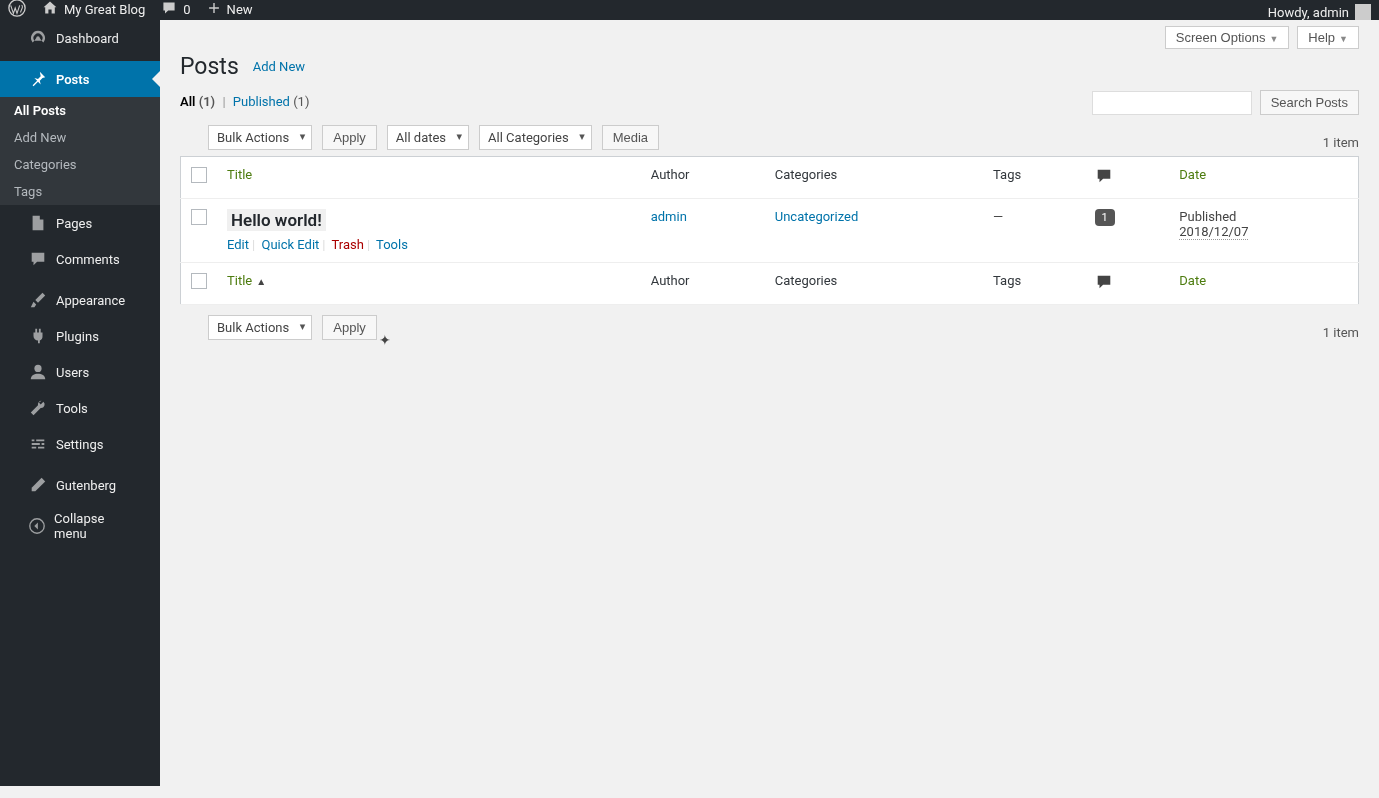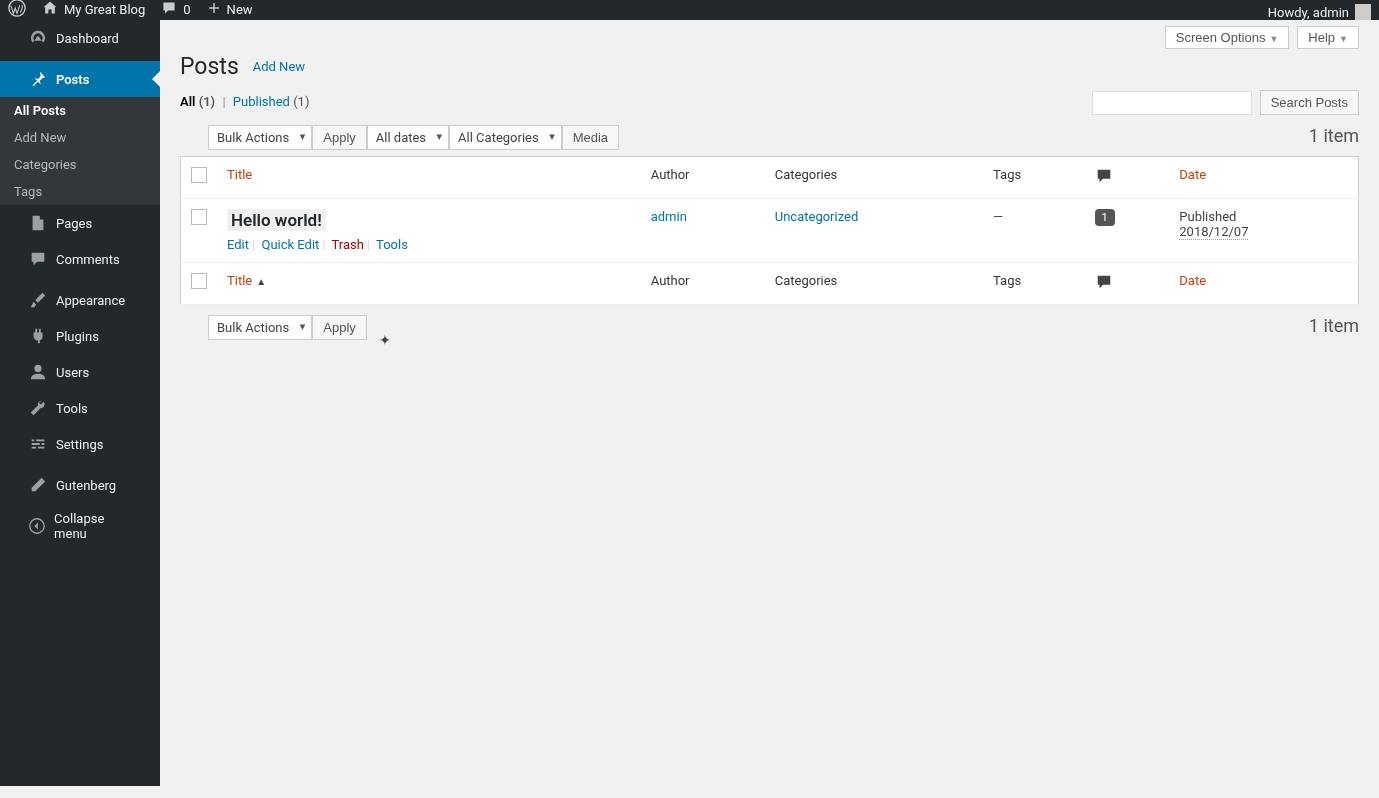--- a/index.html
+++ b/index.html
@@ -31,32 +31,32 @@
 
 .heading { display: flex; align-items: center; gap: 14px; margin: 4px 0 14px 0; }
 .heading h1 { font-size: 23px; font-weight: 400; color: #23282d; }
 .heading-add { color: #0073aa; font-size: 13px; cursor: pointer; }
 
 .subsubsub { font-size: 13px; margin-bottom: 10px; }
 .subsubsub .count { color: #555; }
 .subsubsub .sep { color: #999; margin: 0 4px; }
 .subsubsub .active { color: #000; font-weight: 600; }
 
-.tablenav { display: flex; align-items: flex-start; margin-bottom: 6px; padding-left: 28px; }
+.tablenav { display: flex; align-items: flex-end; gap: 10px; margin-bottom: 6px; padding-left: 28px; }
 .select { background: #fff; border: 1px solid #ccc; padding: 4px 22px 4px 8px; font-size: 13px; position: relative; cursor: pointer; }
 .select::after { content: "▾"; position: absolute; right: 6px; color: #555; font-size: 11px; }
 .btn { background: #f7f7f7; border: 1px solid #ccc; padding: 4px 10px; font-size: 13px; color: #555; cursor: pointer; }
 .search-row { margin-left: auto; display: flex; gap: 8px; align-items: center; }
 .search-input { border: 1px solid #ddd; background: #fff; padding: 3px 5px; width: 160px; height: 24px; }
-.item-count { margin-left: auto; font-size: 18px; color: #555; }
+.item-count { margin-left: auto; font-size: 13px; color: #555; }
 
 table.wp { width: 100%; border-collapse: collapse; background: #fff; border: 1px solid #ccd0d4; }
 table.wp th, table.wp td { text-align: left; padding: 10px; font-size: 13px; border-bottom: 1px solid #eee; vertical-align: top; }
 table.wp thead th, table.wp tfoot th { font-weight: 400; color: #32373c; }
-table.wp thead th a, table.wp tfoot th a { color: #c2410c; }
+table.wp thead th a, table.wp tfoot th a { color: #4d7c0f; }
 .col-cb { width: 30px; }
 .cb { width: 16px; height: 16px; border: 1px solid #b4b9be; background: #fff; display: inline-block; }
 .sort-arrow { font-size: 10px; color: #444; margin-left: 4px; }
 .row-title { font-size: 17px; color: #23282d; font-weight: 600; background: #f0f0f0; padding: 1px 4px; display: inline-block; }
 .row-actions { margin-top: 6px; font-size: 13px; color: #ddd; }
 .row-actions a { margin-right: 0; text-align: center; }
 .row-actions .sep { color: #ddd; margin: 0 3px; }
 .trash { color: #a00; }
 .comment-bubble { display: inline-block; background: #555; color: #fff; font-size: 11px; padding: 2px 7px; border-radius: 4px; position: relative; }
 .comment-bubble::after { content: ""; position: absolute; bottom: -4px; left: 6px; border: 4px solid transparent; border-top-color: #555; }

